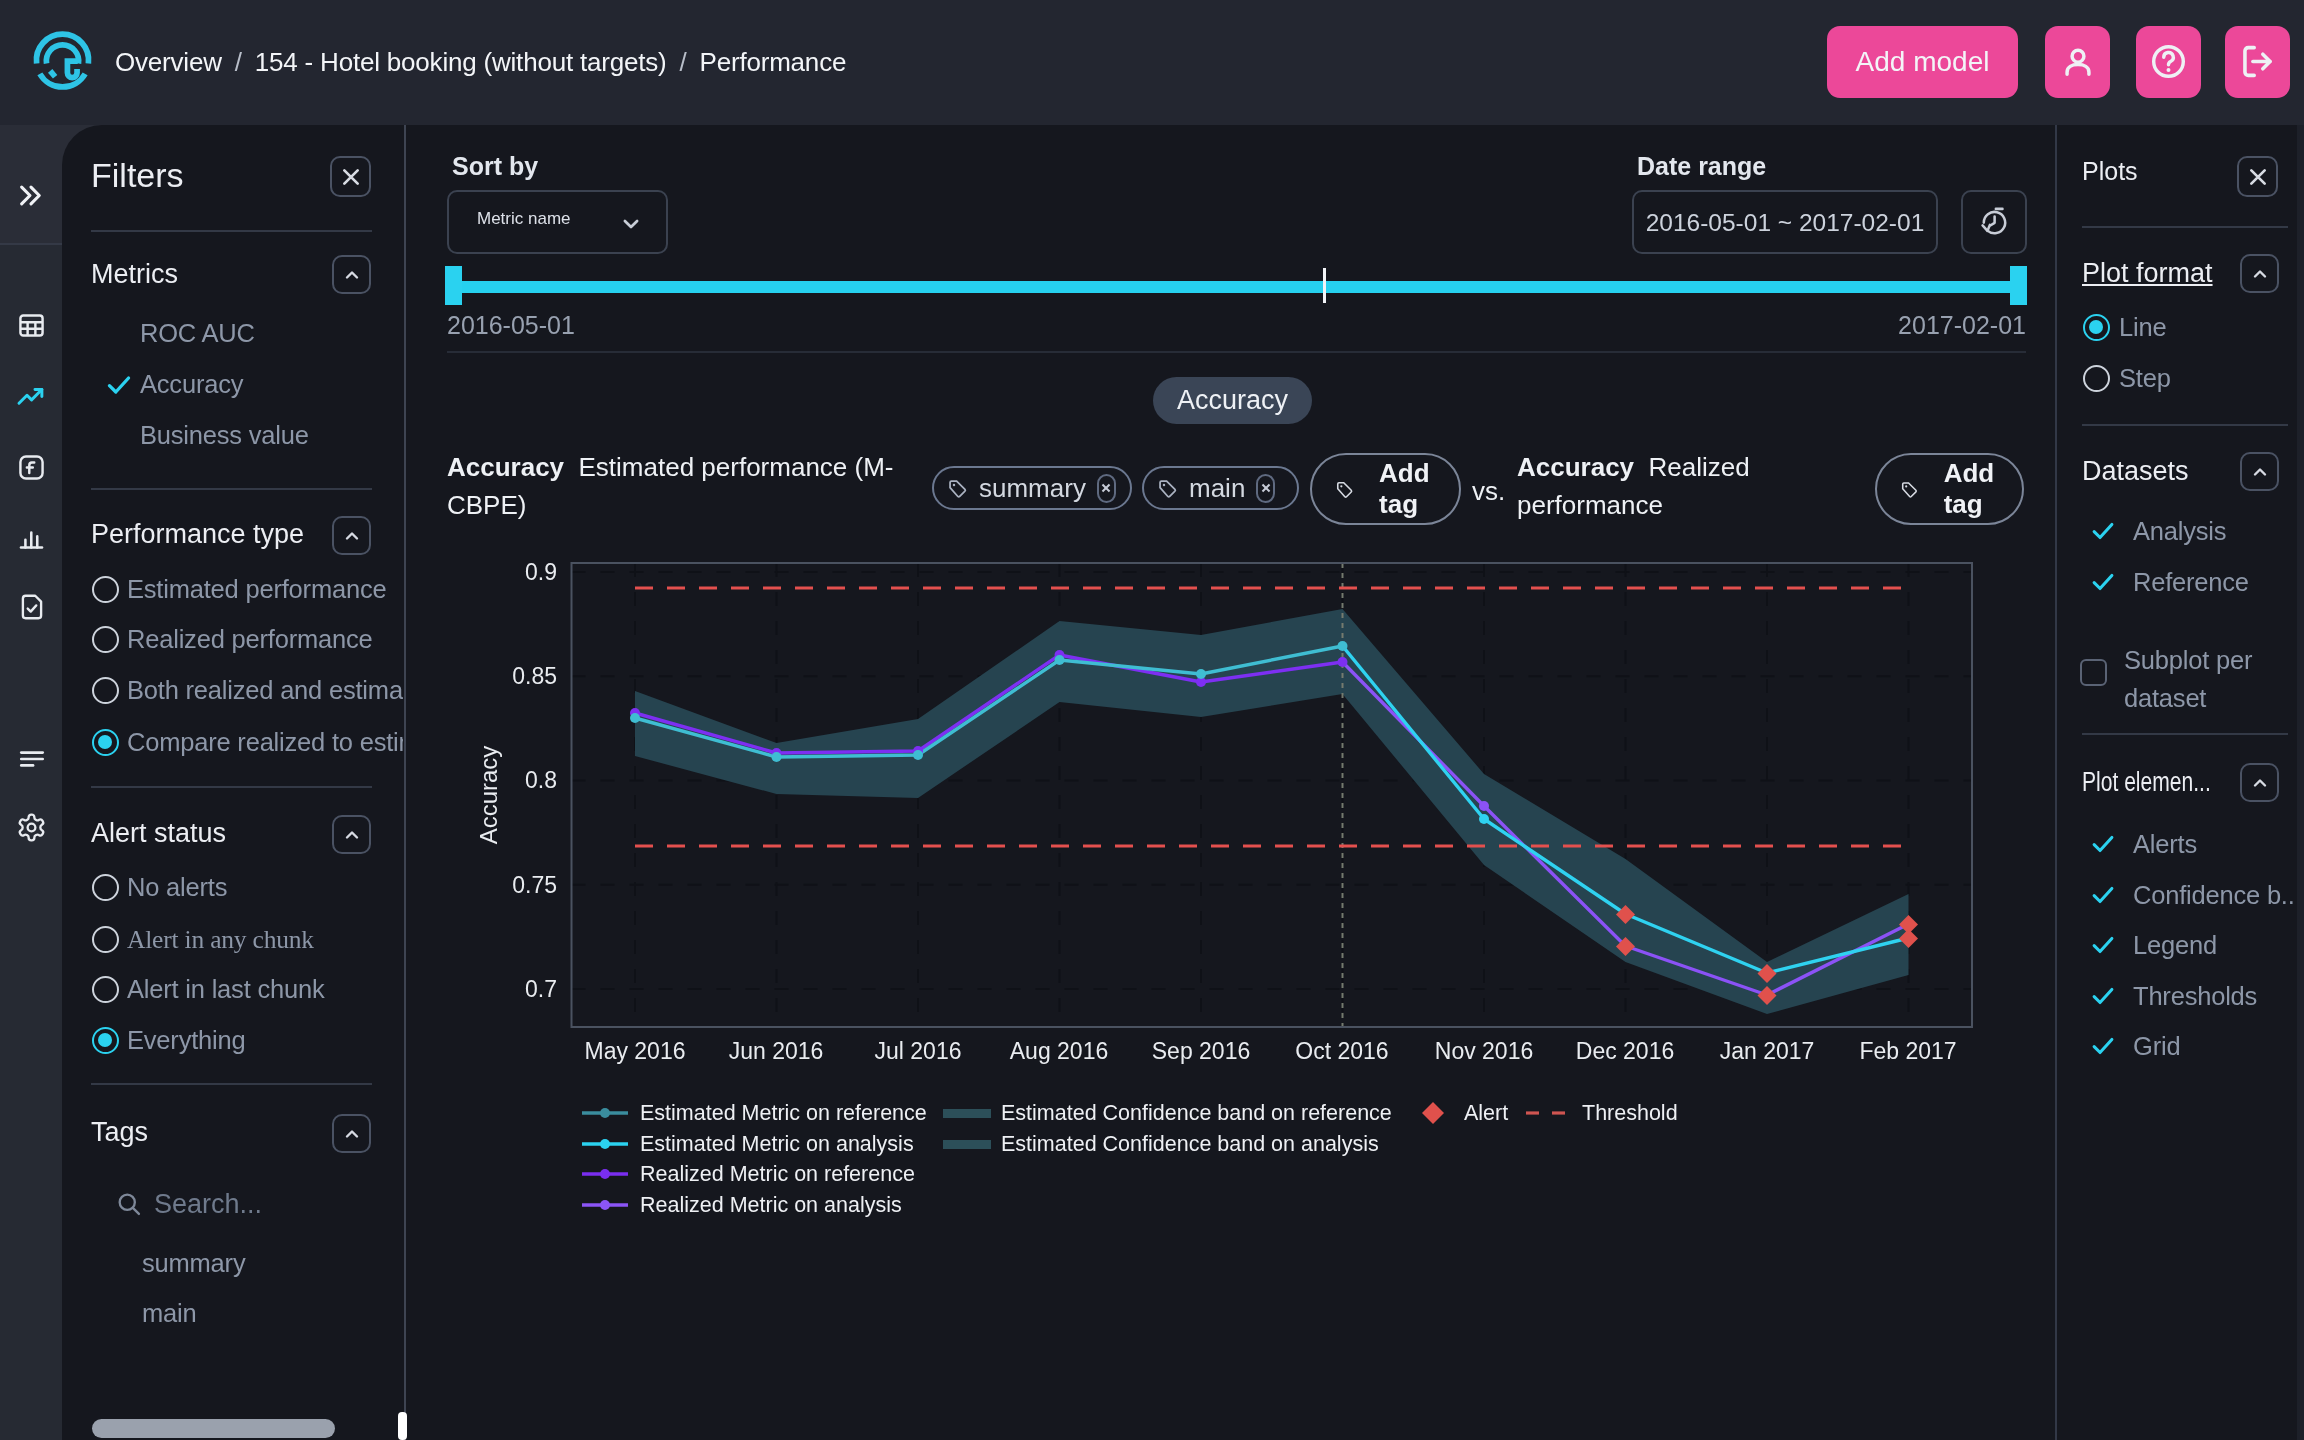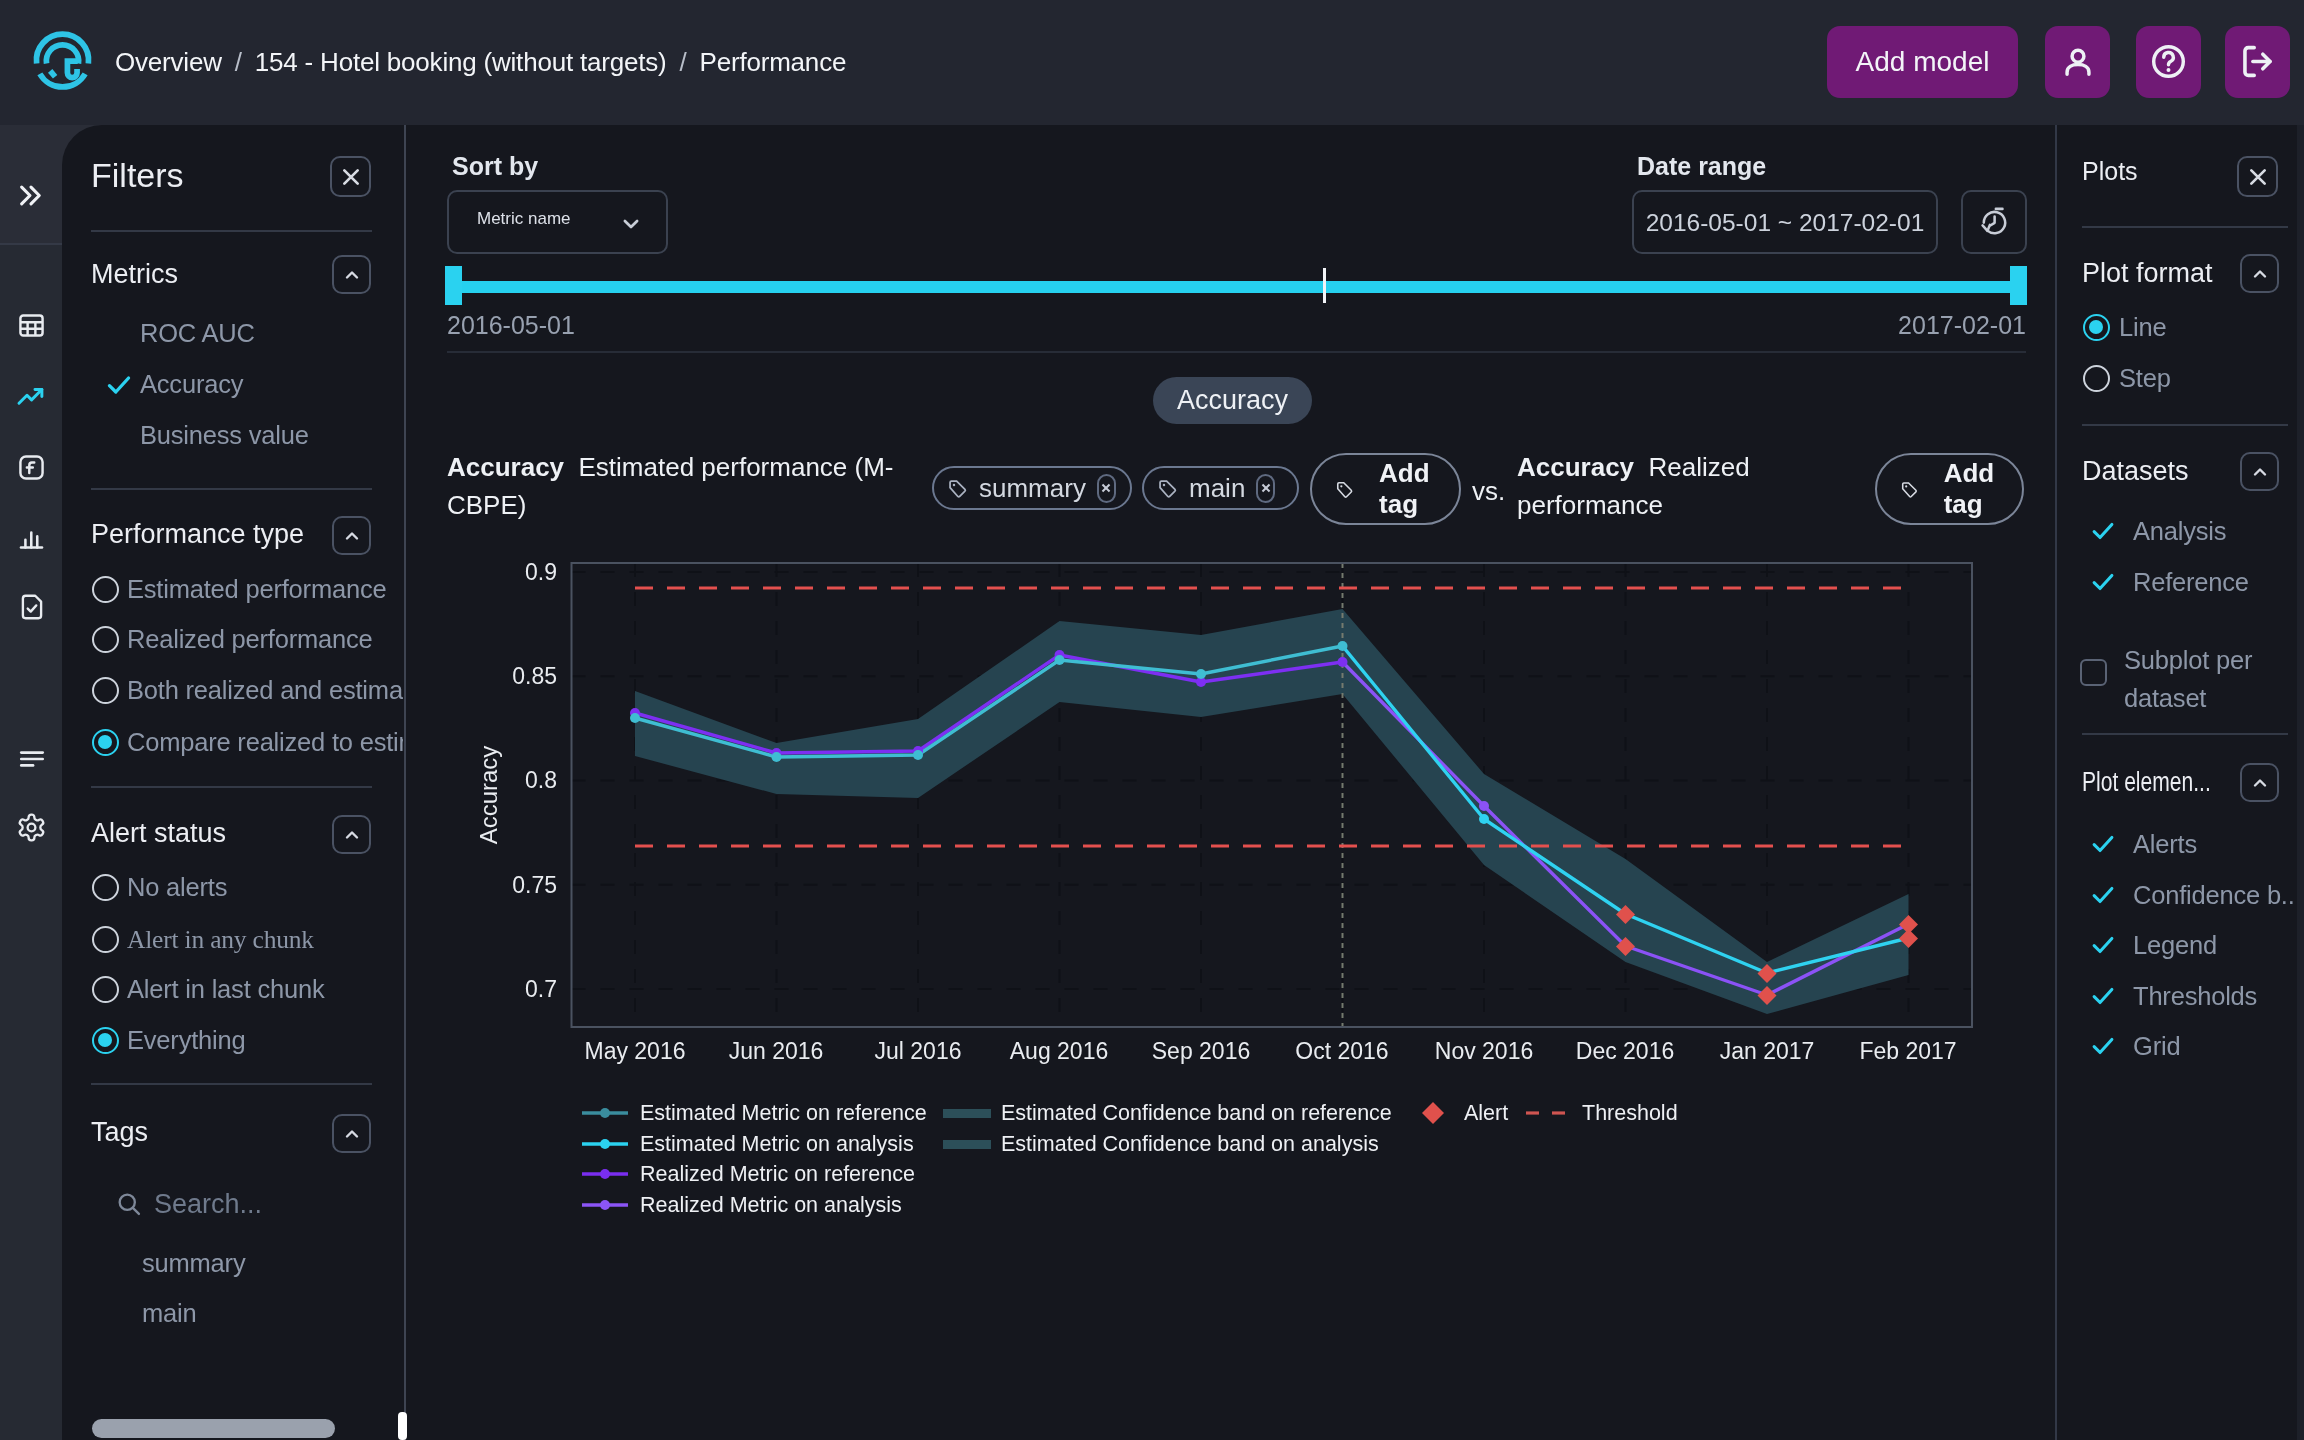--- a/index.html
+++ b/index.html
@@ -6,21 +6,21 @@
   html,body { width:2304px; height:1440px; background:#15171e; overflow:hidden;
     font-family:"Liberation Sans", sans-serif; }
   .abs { position:absolute; }
   .nav { position:absolute; left:0; top:0; width:2304px; height:125px; background:#232630; }
   .rail { position:absolute; left:0; top:125px; width:62px; height:1315px; background:#262a33; }
   .content { position:absolute; left:62px; top:125px; width:2242px; height:1315px;
     background:#15171e; border-top-left-radius:40px; }
   .crumb { position:absolute; left:115px; top:0; height:125px; display:flex; align-items:center;
     color:#f3f5f8; font-size:26px; letter-spacing:-0.2px; }
   .crumb .sep { color:#b8bec9; margin:0 13px; }
-  .navbtn { position:absolute; background:#701a75; border-radius:13px; }
+  .navbtn { position:absolute; background:#ec4899; border-radius:13px; }
   .hdg { color:#eceef3; }
   .sect-btn { position:absolute; width:39px; height:39px; border:2px solid #4a5263; border-radius:10px; }
   .sect-btn svg, .xbtn svg { position:absolute; left:50%; top:50%; transform:translate(-50%,-50%); }
   .xbtn { position:absolute; width:41px; height:41px; border:2px solid #4a5263; border-radius:10px; }
   .divh { position:absolute; height:2px; background:#333946; }
   .radio { position:absolute; width:27px; height:27px; border-radius:50%; border:2.5px solid #cdd3dc; }
   .radio.on { border-color:#2bd2f0; }
   .radio.on::after { content:""; position:absolute; left:3.5px; top:3.5px; width:14px; height:14px;
     border-radius:50%; background:#2bd2f0; }
   .flabel { position:absolute; font-size:25.5px; letter-spacing:-0.2px; color:#8d97a8; white-space:nowrap; }
@@ -355,21 +355,21 @@
 
 <div class="abs" style="left:2055px; top:125px; width:2px; height:1315px; background:#323847;"></div>
 <div class="abs hdg" style="left:2082px; top:157px; font-size:25px;">Plots</div>
 <div class="xbtn" style="left:2237px; top:156px;">
   <svg width="17" height="17" viewBox="0 0 14 14" fill="none" stroke="#d6dae2" stroke-width="2.2" stroke-linecap="round">
       <path d="M1.5 1.5 L12.5 12.5 M12.5 1.5 L1.5 12.5"></path>
     </svg>
 </div>
 <div class="divh" style="left:2082px; top:226px; width:206px;"></div>
 
-<div class="abs hdg" style="left:2082px; top:258px; font-size:27px;">Plot format</div>
+<div class="abs hdg" style="left:2082px; top:258px; font-size:27px;text-decoration:underline;">Plot format</div>
 <div class="sect-btn" style="left:2240px; top:254px;">
     <svg width="18" height="18" viewBox="0 0 18 18" fill="none" stroke="#d6dae2" stroke-width="2.4" stroke-linecap="round" stroke-linejoin="round">
       <path d="M4 11.5 L9 6.5 L14 11.5"></path>
     </svg>
   </div>
 <div class="radio on" style="left:2083px; top:314px;"></div>
 <div class="flabel" style="left:2119px; top:313px;">Line</div>
 <div class="radio" style="left:2083px; top:365px;"></div>
 <div class="flabel" style="left:2119px; top:364px;">Step</div>
 <div class="divh" style="left:2082px; top:424px; width:206px;"></div>

